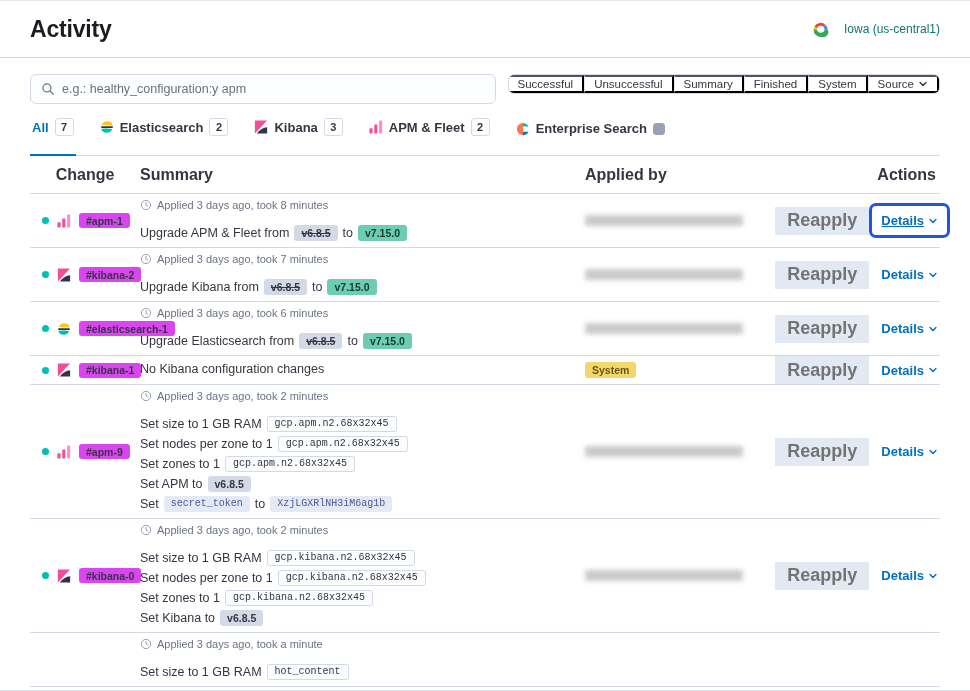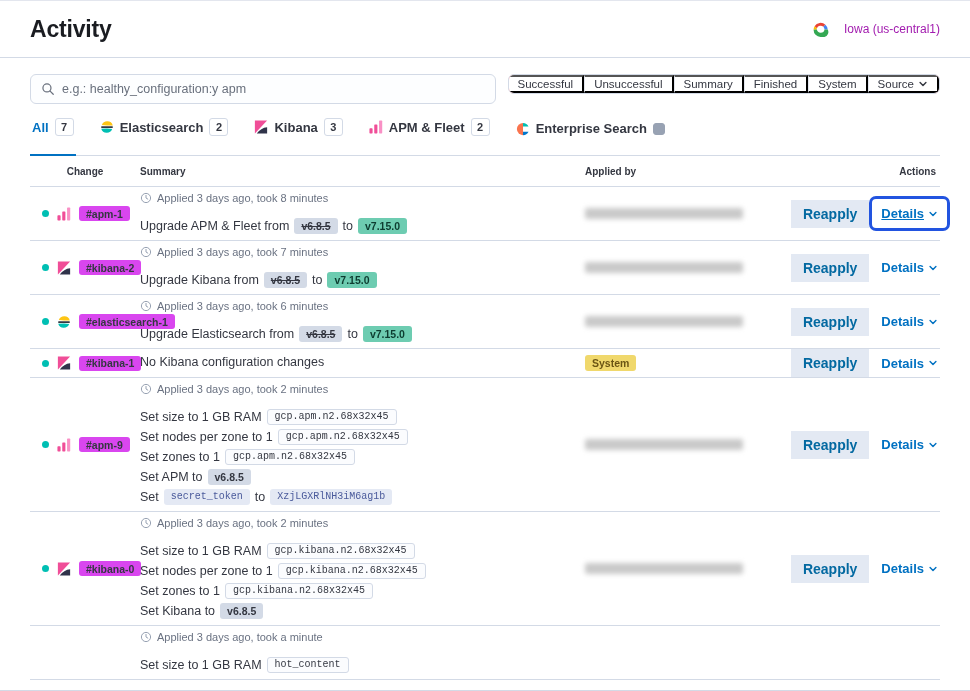--- a/index.html
+++ b/index.html
@@ -2,40 +2,40 @@
 <html style="--primary: #0071c2; --highlight: #2254e0; --dot: #00bfb3; --badge-green: #6dccb1; --badge-yellow: #f0d86c;"><head>
 <meta charset="utf-8">
 <style>
   *{box-sizing:border-box;margin:0;padding:0}
   html,body{background:#fff}
   body{font-family:"Liberation Sans","DejaVu Sans",sans-serif;width:970px}
   .page{width:970px;height:691px;border-top:1px solid #e3e6ee;border-bottom:1px solid #d3dae6;overflow:hidden;background:#fff}
 
   .header{display:flex;justify-content:space-between;align-items:center;height:57px;padding:0 30px;border-bottom:1px solid #d3dae6}
   .title{font-size:23px;font-weight:700;color:#1a1c21;letter-spacing:-.2px}
-  .region{display:flex;align-items:center;gap:14px;font-size:12px;color:#a21caf;cursor:pointer}
+  .region{display:flex;align-items:center;gap:14px;font-size:12px;color:#0f766e;cursor:pointer}
   .icn{display:inline-flex;align-items:center;line-height:0}
 
   .toolbar{display:flex;gap:12px;padding:16px 30px 0;align-items:stretch}
   .search{flex:1;display:flex;align-items:center;gap:7px;height:30px;border:1px solid #d3dae6;border-radius:6px;padding:0 10px;background:#fdfeff;min-width:0}
   .search input{border:none;outline:none;flex:1;font-size:12.5px;color:#343741;background:transparent;font-family:inherit;min-width:0}
   .search input::placeholder{color:#69707d}
   .filters{display:flex;border:1px solid #d3dae6;border-radius:6px;overflow:hidden;height:20px;background:#fca5a5;flex-shrink:0}
   .filter{display:flex;align-items:center;gap:4px;padding:0 9px;font-size:11.5px;color:#343741;border-left:1px solid #e3e6ee;background:#fff;cursor:pointer;font-family:inherit;white-space:nowrap}
   .filter:first-child{border-left:none}
 
   .tabs{display:flex;gap:22px;margin:12px 30px 0;border-bottom:1px solid #d3dae6;align-items:flex-end}
   .tab{display:flex;align-items:center;gap:6px;padding:2px 2px 18px;border-bottom:2px solid transparent;margin-bottom:-1px;font-size:13px;font-weight:600;color:#343741;cursor:pointer;white-space:nowrap}
   .tab.active{color:var(--primary,#0071c2);border-bottom-color:var(--primary,#0071c2)}
   .count{min-width:19px;height:18px;border:1px solid #d3dae6;border-radius:3px;font-size:11px;font-weight:600;display:inline-flex;align-items:center;justify-content:center;padding:0 4px;color:#343741;background:#fff}
   .count.filled{min-width:12px;width:12px;height:12px;background:#98a2b3;border-color:#98a2b3;padding:0}
 
   .table{margin:0 30px}
   .thead{display:flex;padding:10px 0 9px;border-bottom:1px solid #d3dae6}
-  .thead>div{font-size:10px;font-weight:700;color:#343741}
+  .thead>div{font-size:16px;font-weight:700;color:#343741}
   .c-change{width:110px;flex-shrink:0;display:flex;align-items:center;gap:8px;padding-left:12px}
   .thead .c-change{justify-content:center;padding-left:0}
   .c-summary{flex:1;min-width:0;display:flex;flex-direction:column;gap:3px;padding:4px 0 6px;justify-content:center}
   .thead .c-summary{display:block;padding:0}
   .c-applied{width:205px;flex-shrink:0;display:flex;align-items:center}
   .c-actions{width:150px;flex-shrink:0;display:flex;align-items:center;justify-content:flex-end;gap:12px;padding-right:2px}
   .thead .c-actions{padding-right:4px}
   .row{display:flex;border-bottom:1px solid #d3dae6}
 
   .applied-line{display:flex;align-items:center;gap:5px;font-size:11px;color:#6a7282;margin-bottom:10px;height:13px}
@@ -46,21 +46,21 @@
   .badge--id{background:#d946ef;color:#343741;height:15px}
   .badge--ver{background:#d3dae6;color:#343741}
   .badge--old{background:#d3dae6;color:#343741;text-decoration:line-through}
   .badge--new{background:var(--badge-green,#6dccb1);color:#0d3c30}
   .badge--code{background:#fbfcfe;border:1px solid #d3dae6;color:#343741;font-family:"Liberation Mono","DejaVu Sans Mono",monospace;font-weight:400;font-size:10px}
   .badge--mono{background:#e4e9f4;color:#4a5a9b;font-family:"Liberation Mono","DejaVu Sans Mono",monospace;font-weight:400;font-size:10px}
   .badge--system{background:var(--badge-yellow,#f0d86c);color:#6b5514}
 
   .redacted{width:158px;height:11px;border-radius:2px;background:#c9c9c9;filter:blur(2.5px)}
 
-  .btn-reapply{background:#e3e9f3;color:#0369a1;border:none;border-radius:0;height:28px;padding:0 12px;font-size:14px;font-weight:600;font-family:inherit;cursor:pointer;flex-shrink:0}
+  .btn-reapply{background:#e3e9f3;color:#737373;border:none;border-radius:0;height:28px;padding:0 12px;font-size:18px;font-weight:600;font-family:inherit;cursor:pointer;flex-shrink:0}
   .details{display:inline-flex;align-items:center;gap:4px;color:var(--primary,#0071c2);font-size:13px;font-weight:600;cursor:pointer;white-space:nowrap}
   .details.hl .dlabel{text-decoration:underline}
   .focus-ring{display:inline-flex;border:3px solid var(--highlight,#2254e0);border-radius:7px;padding:7px 9px;margin:-10px -12px}
 </style>
 </head>
 <body>
 
 <div class="page">
 
   <div class="header">

